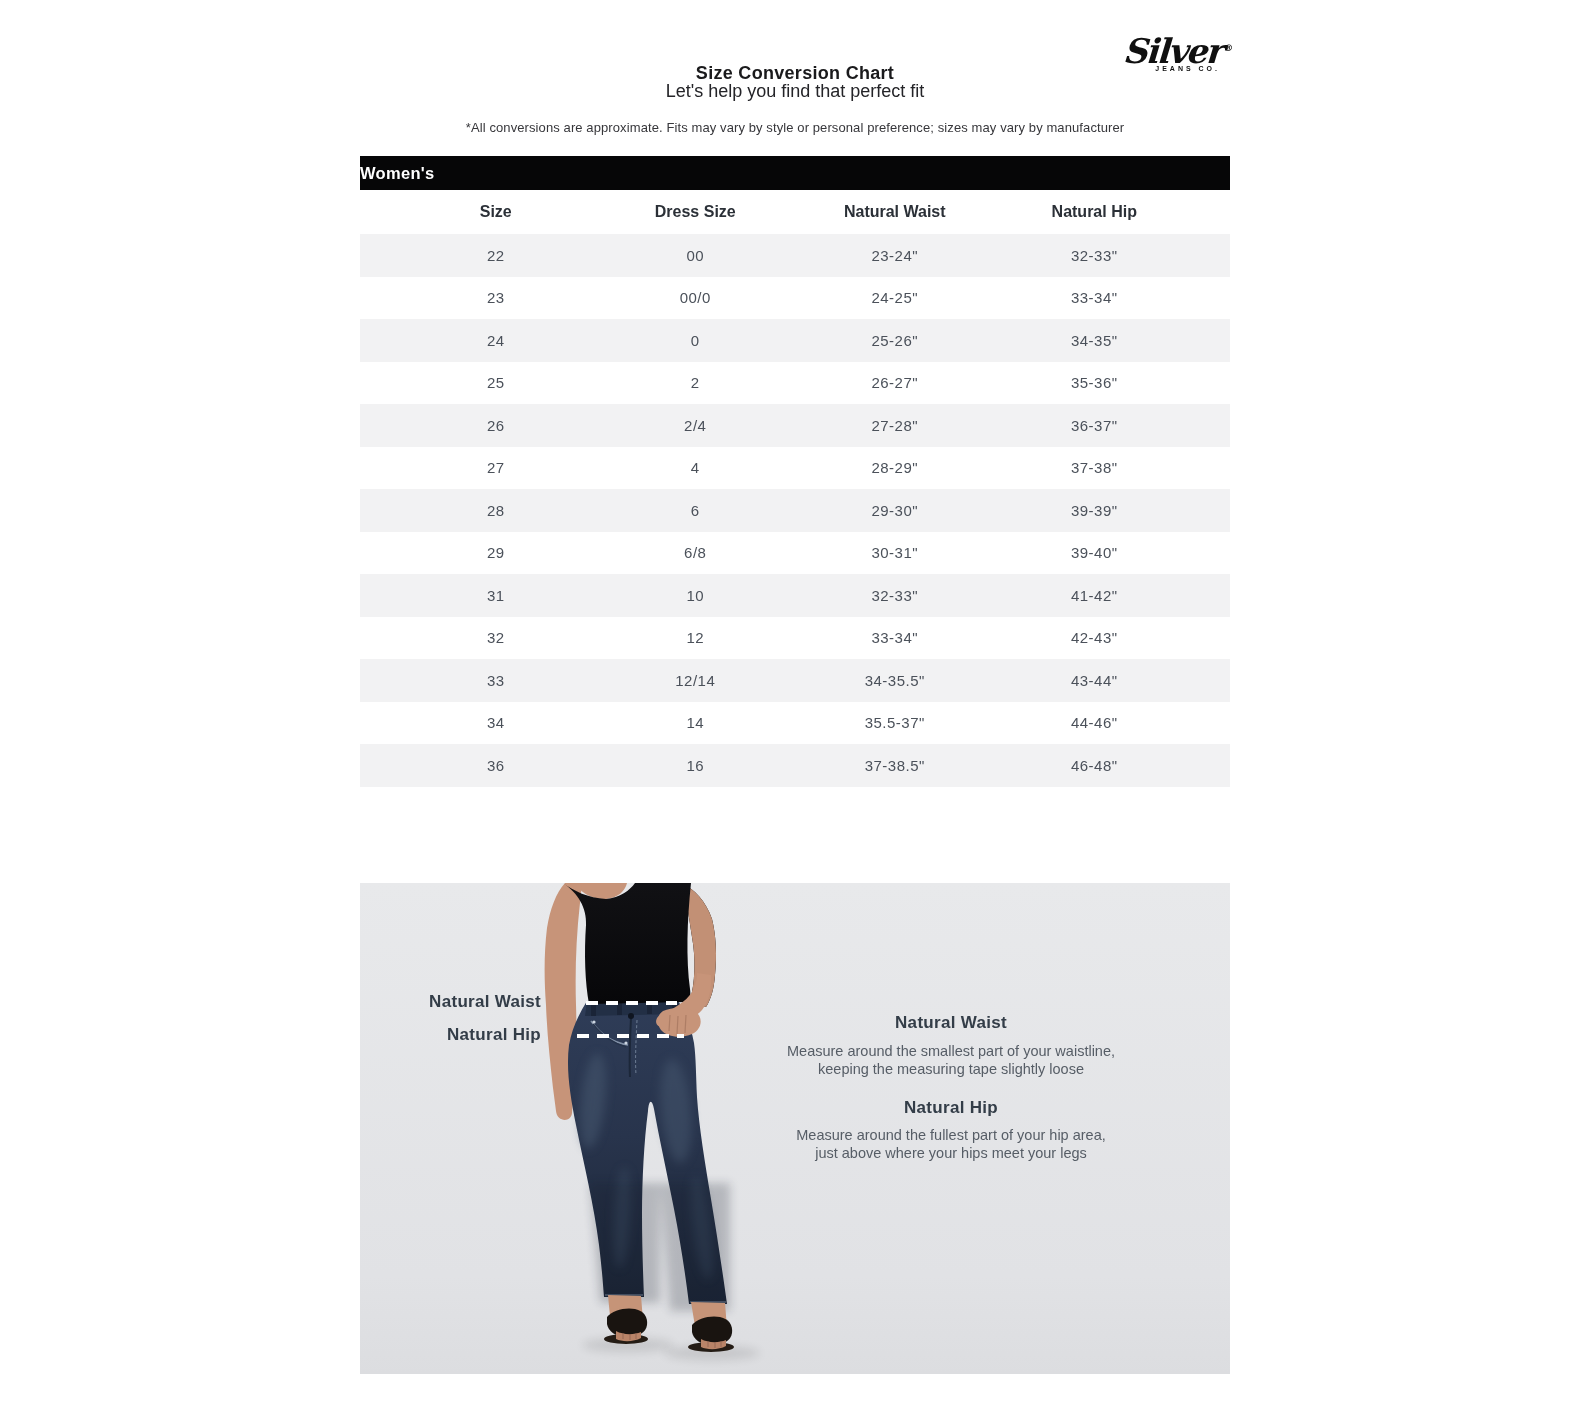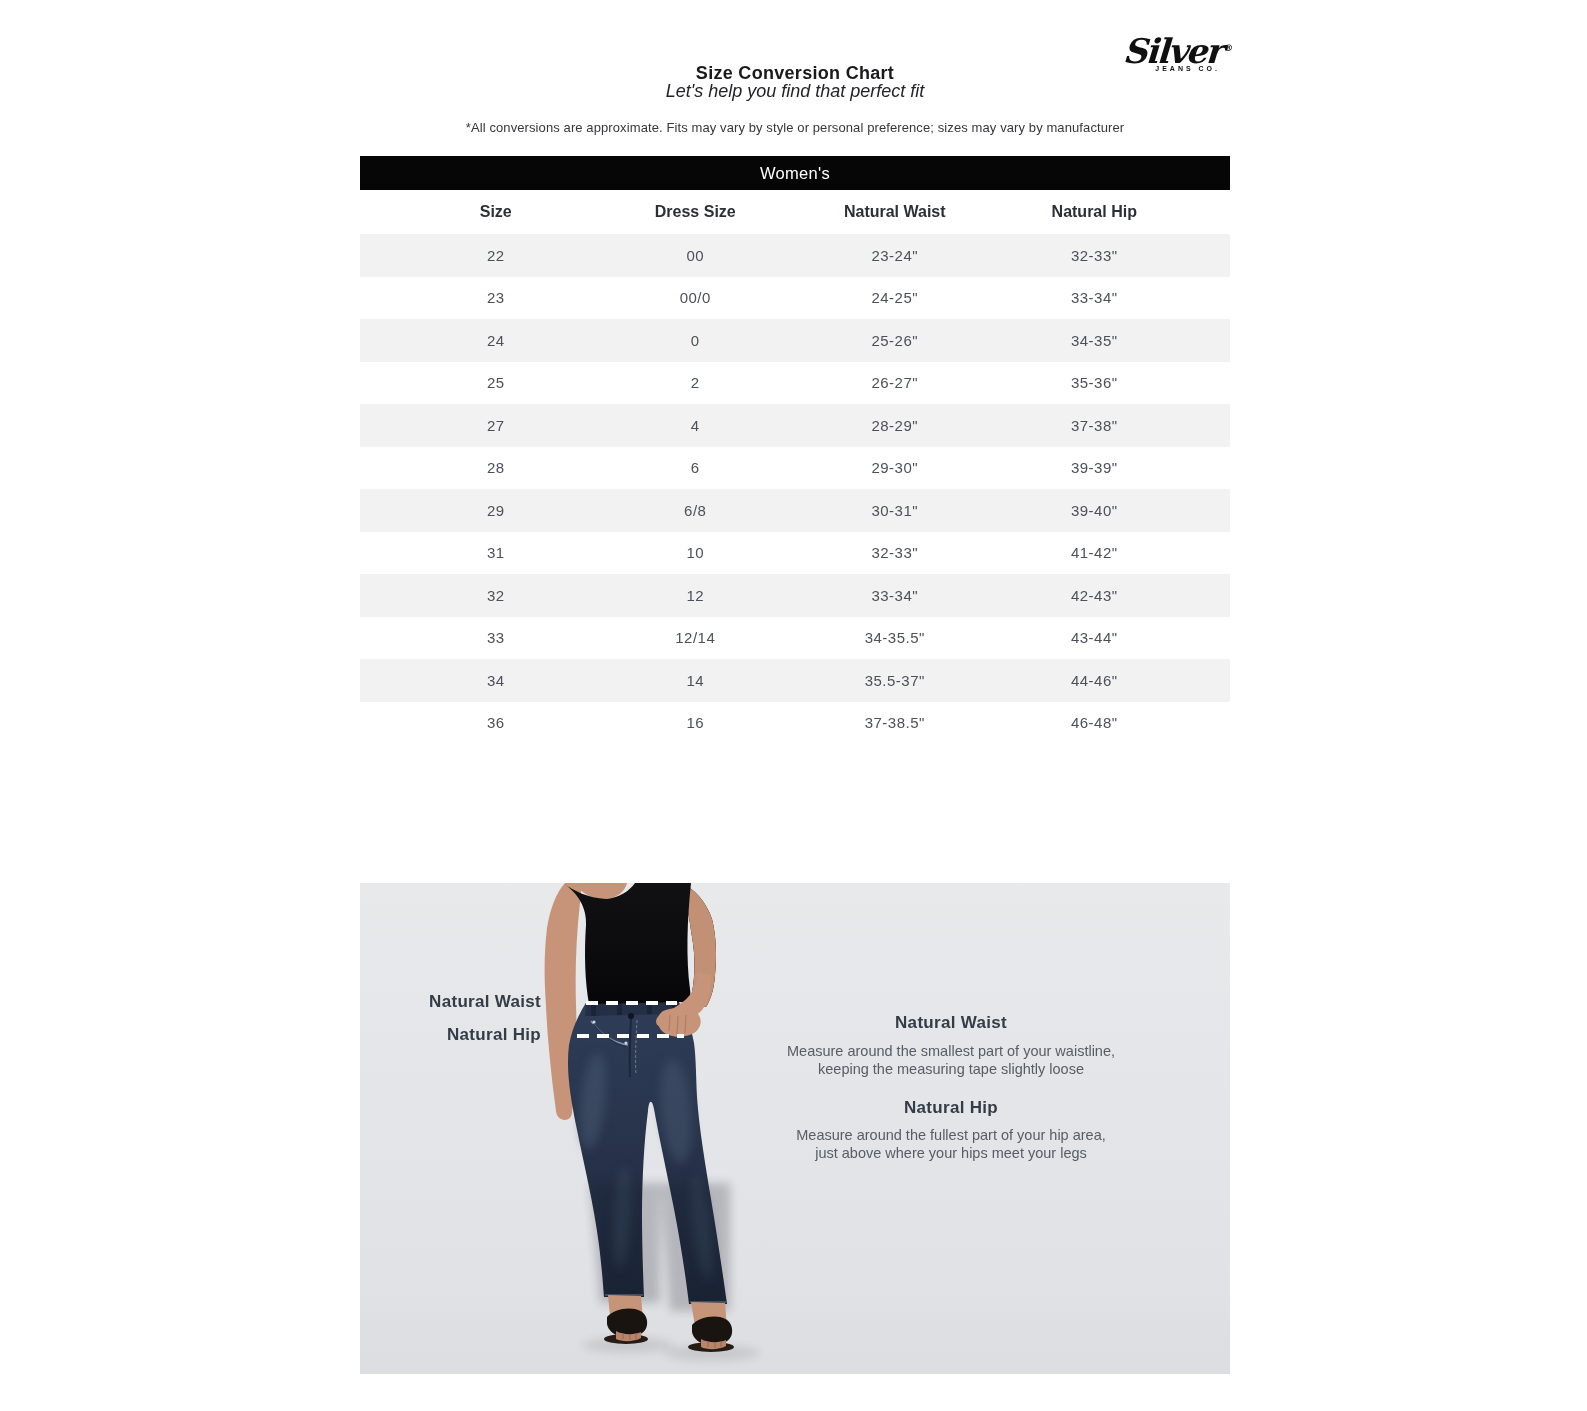--- a/index.html
+++ b/index.html
@@ -6,34 +6,34 @@
   body{
     width:1587px;height:1411px;position:relative;background:#ffffff;
     font-family:"Liberation Sans", sans-serif;overflow:hidden;
   }
   .content{position:absolute;left:360px;top:0;width:870px;height:1411px;}
 
   
   .page-title{position:absolute;top:51px;left:0;width:100%;text-align:center;
     font-size:18px;font-weight:700;color:#1a1a1c;letter-spacing:.3px;}
   .page-subtitle{position:absolute;top:81px;left:0;width:100%;text-align:center;
-    font-size:18px;color:#242428;font-style:italic;}
+    font-size:18px;color:#242428;}
   .disclaimer{position:absolute;top:120px;left:0;width:100%;text-align:center;
     font-size:13px;color:#37373b;letter-spacing:.1px;}
   .logo{position:absolute;left:766px;top:33px;width:100px;color:#101010;}
   .logo-script{display:block;font-family:"DejaVu Serif", serif;font-style:italic;
     font-weight:700;font-size:34px;line-height:1.1;letter-spacing:-2px;
     transform:skewX(-6deg);text-align:center;}
   .logo-reg{font-size:9px;vertical-align:super;letter-spacing:0;}
   .logo-sub{display:block;font-size:7px;font-weight:700;letter-spacing:3px;
     text-align:right;margin-top:-5px;padding-right:6px;}
 
   
   .bar{position:absolute;left:0;width:100%;background:#060607;color:#fff;
-    text-align:center;font-weight:400;}
+    font-weight:700;}
   .bar-womens{top:156px;height:34px;line-height:34px;font-size:16.5px;letter-spacing:.3px;}
   .bar-guide{top:853px;height:30px;line-height:30px;font-size:17px;letter-spacing:.4px;}
 
   
   .size-table{position:absolute;top:190px;left:0;width:100%;}
   .trow{display:grid;grid-template-columns:repeat(4,1fr);padding:0 36px;
     align-items:center;text-align:center;}
   .trow.head{height:44px;font-size:16px;font-weight:700;color:#2b3037;}
   .tbody .trow{height:42.5px;font-size:15px;color:#4b515a;letter-spacing:.5px;}
   .tbody .trow:nth-child(odd){background:#f2f2f3;}
@@ -95,20 +95,26 @@
           <div>24</div>
           <div>0</div>
           <div>25-26"</div>
           <div>34-35"</div>
         </div>
         <div class="trow">
           <div>25</div>
           <div>2</div>
           <div>26-27"</div>
           <div>35-36"</div>
+        </div>
+        <div class="trow">
+          <div>26</div>
+          <div>2/4</div>
+          <div>27-28"</div>
+          <div>36-37"</div>
         </div>
         <div class="trow">
           <div>27</div>
           <div>4</div>
           <div>28-29"</div>
           <div>37-38"</div>
         </div>
         <div class="trow">
           <div>28</div>
           <div>6</div>

